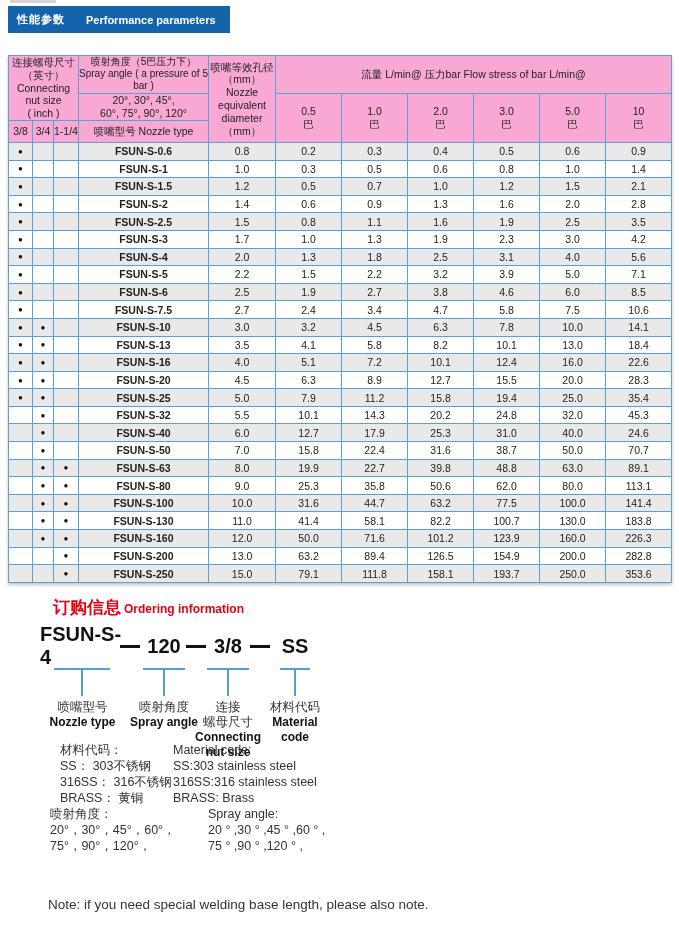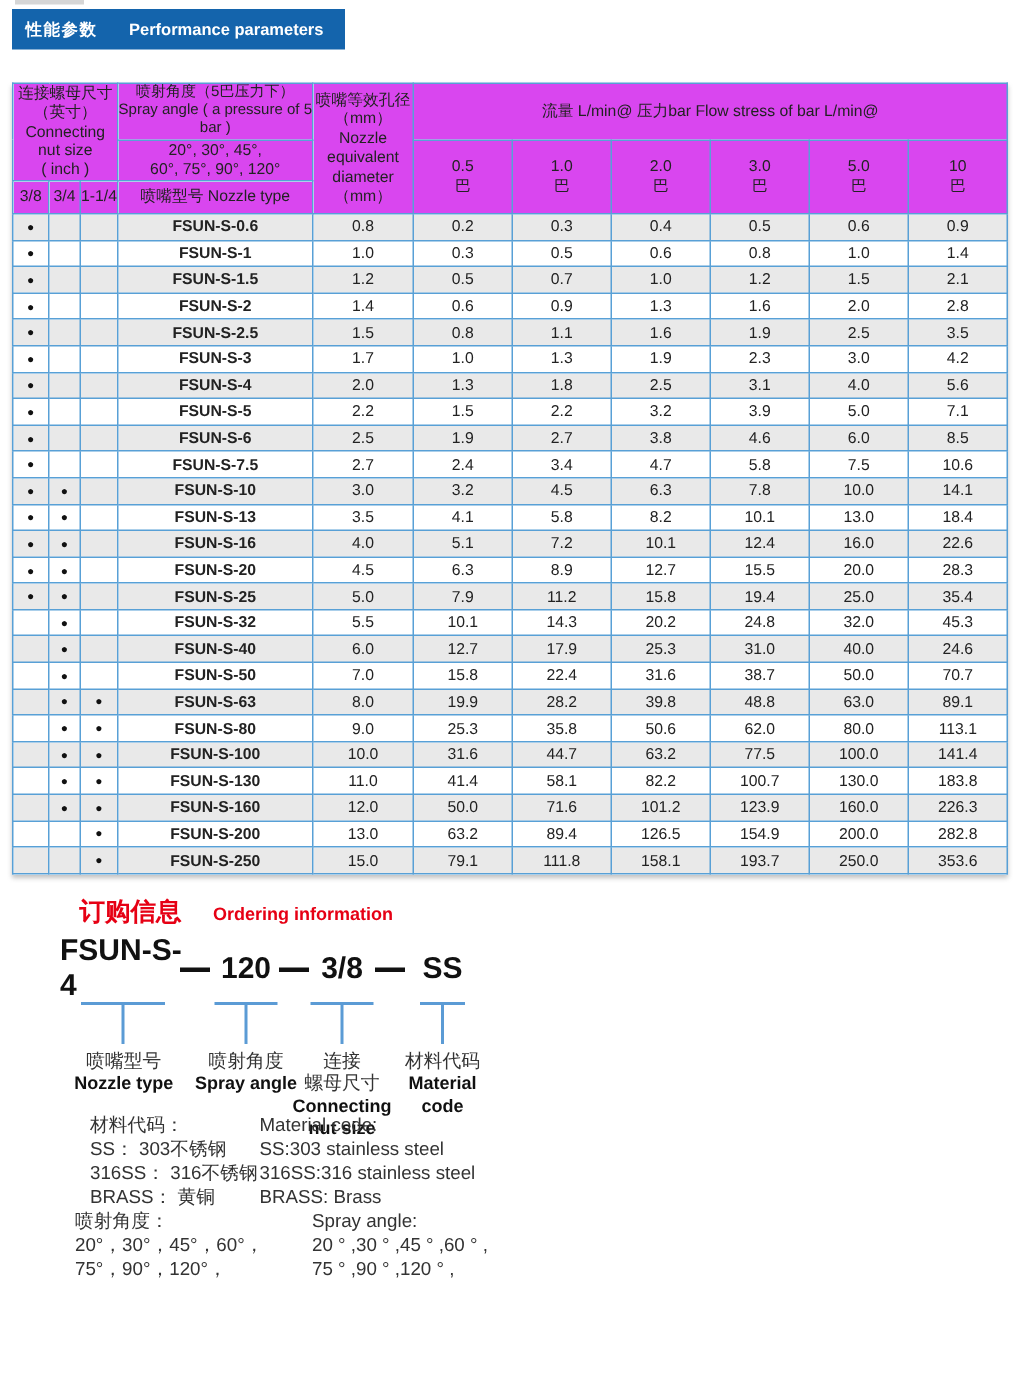--- a/index.html
+++ b/index.html
@@ -27,33 +27,33 @@
   .tbl-wrap { left: 8px; top: 55px; }
   table {
     border-collapse: collapse; table-layout: fixed; width: 663px;
     font-size: 10.5px; color: #222;
     box-shadow: 0 2px 3px rgba(120,120,120,0.45);
   }
   th, td {
     border: 1px solid #58a0d6; text-align: center; vertical-align: middle;
     font-weight: normal; padding: 0; overflow: hidden;
   }
-  thead th { background: #d946ef; line-height: 1.22; }
+  thead th { background: #f9a8d4; line-height: 1.22; }
   thead .r1 th { height: 32px; }
   thead .r2 th { height: 26px; }
   thead .r3 th { height: 22px; }
   thead .small { font-size: 10px; }
   tbody td { height: 17.6px; background: #fff; }
   tbody tr.stripe td { background: #e9e9e9; }
   td.name-cell { font-weight: bold; font-size: 10.5px; }
   td.dot-cell { font-size: 8px; color: #111; }
   .hdr-line { display: block; }
 
   
-  .order-heading { left: 53px; top: 596px; display: flex; align-items: baseline; gap: 21px; color: #e60014; }
+  .order-heading { left: 53px; top: 596px; display: flex; align-items: baseline; gap: 3px; color: #e60014; }
   .order-heading .cn { font-size: 17px; font-weight: bold; }
   .order-heading .en { font-size: 12px; font-weight: bold; }
 
   
   .code-part { top: 634px; height: 24px; font-size: 20px; font-weight: bold; color: #111;
                display: flex; align-items: center; justify-content: center; }
   .cp1 { left: 40px; width: 85px; }
   .cp2 { left: 136px; width: 56px; }
   .cp3 { left: 200px; width: 56px; }
   .cp4 { left: 267px; width: 56px; }
@@ -408,21 +408,21 @@
           <td class="num-cell">50.0</td>
           <td class="num-cell">70.7</td>
         </tr>
         <tr class="stripe">
           <td class="dot-cell"></td>
           <td class="dot-cell">●</td>
           <td class="dot-cell">●</td>
           <td class="name-cell">FSUN-S-63</td>
           <td class="num-cell">8.0</td>
           <td class="num-cell">19.9</td>
-          <td class="num-cell">28.2</td>
+          <td class="num-cell">22.7</td>
           <td class="num-cell">39.8</td>
           <td class="num-cell">48.8</td>
           <td class="num-cell">63.0</td>
           <td class="num-cell">89.1</td>
         </tr>
         <tr>
           <td class="dot-cell"></td>
           <td class="dot-cell">●</td>
           <td class="dot-cell">●</td>
           <td class="name-cell">FSUN-S-80</td>
@@ -560,13 +560,14 @@
   <span>Spray angle:</span>
   <span>20°，30°，45°，60°，</span>
   <span>20 ° ,30 ° ,45 ° ,60 ° ,</span>
   <span>75°，90°，120°，</span>
   <span>75 ° ,90 ° ,120 ° ,</span>
 </div>
 
 <div class="abs notes-cn">
 </div>
 <div class="abs notes-en">
+  <div>Note: if you need special welding base length, please also note.</div>
 </div>
 
 </body></html>

